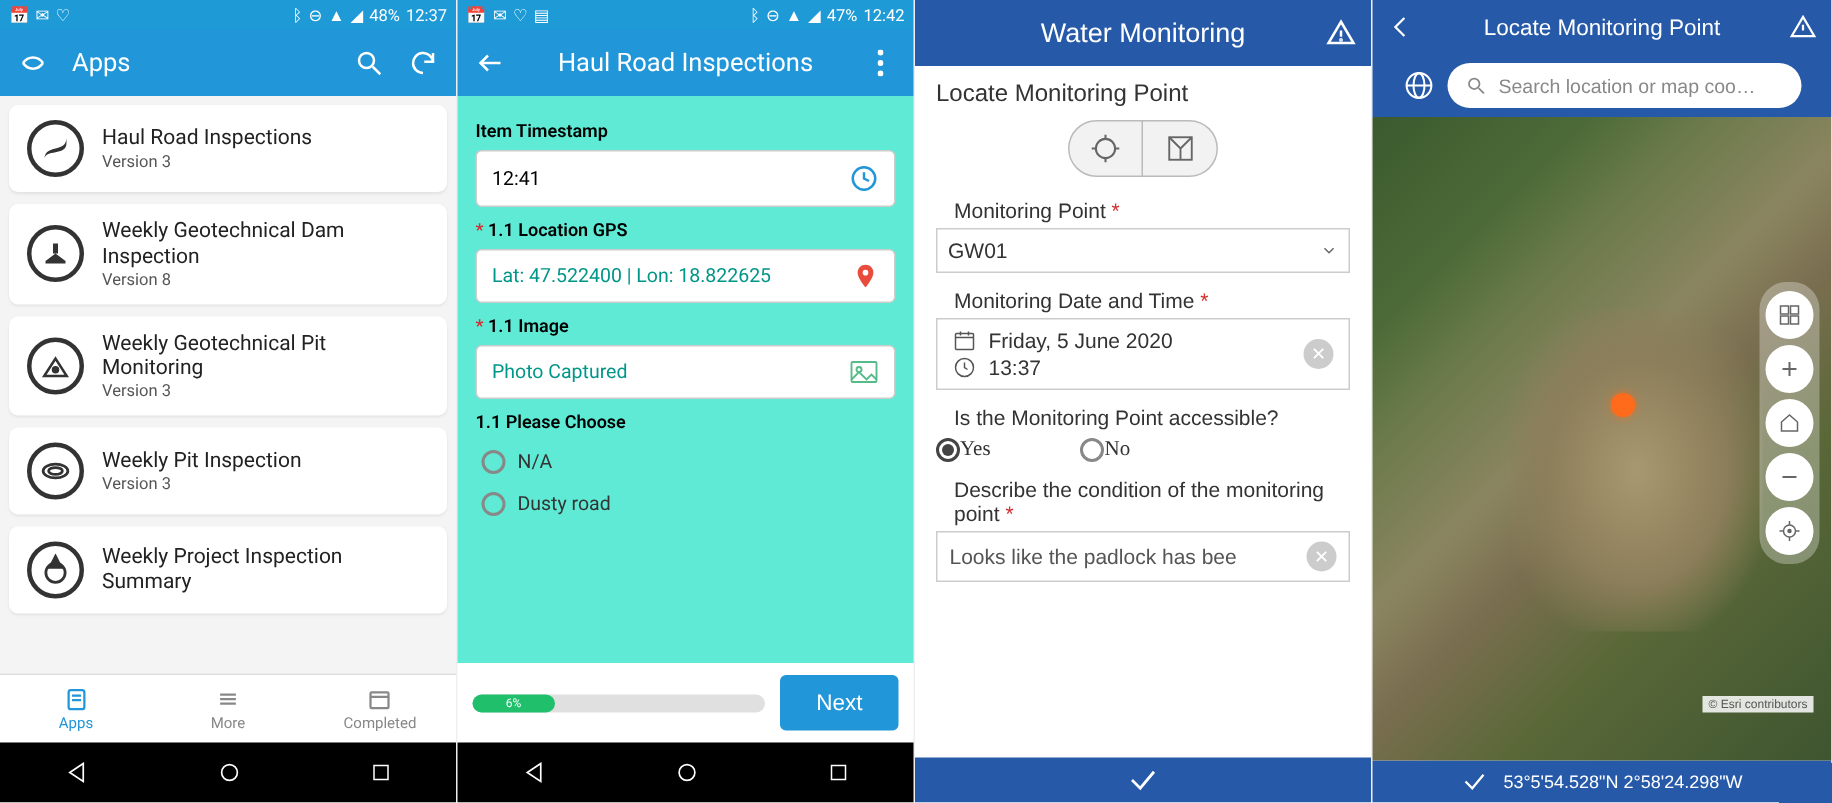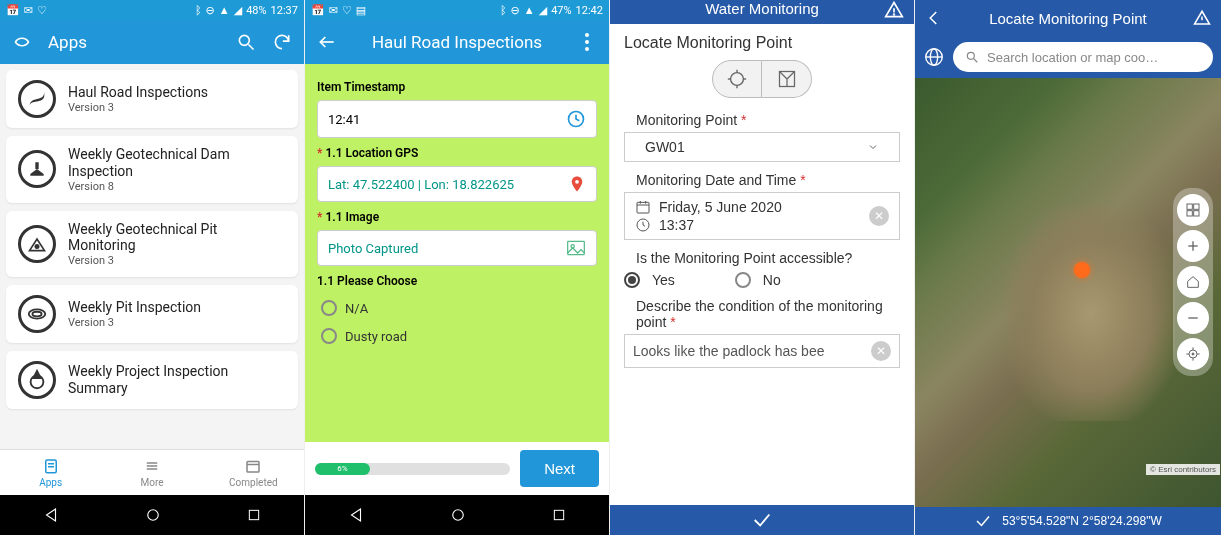--- a/index.html
+++ b/index.html
@@ -94,21 +94,21 @@
   .navbar {
     background: #000;
     height: 40px;
     display: flex;
     justify-content: space-around;
     align-items: center;
   }
   
   .form-body {
     flex: 1;
-    background: #bef264;
+    background: #5eead4;
     padding: 8px 12px;
     overflow: hidden;
     font-size: 13px;
   }
   .form-label { font-weight: 600; font-size: 12px; margin: 8px 0 6px; }
   .form-label .req, .form3-label .req { color: #d32f2f; }
   .form-field {
     border: 1px solid #ccc;
     border-radius: 4px;
     padding: 8px 10px;
@@ -163,60 +163,60 @@
     height: 535px;
     display: flex;
     flex-direction: column;
     background: #fff;
     border-right: 1px solid #eee;
     font-family: "Segoe UI", sans-serif;
   }
   .s3-appbar {
     background: #265aa8;
     color: #fff;
-    height: 24px;
-    display: flex;
-    align-items: flex-start;
+    height: 44px;
+    display: flex;
+    align-items: center;
     justify-content: center;
-    font-size: 15px;
+    font-size: 18px;
     position: relative;
   }
   .s3-appbar .warn { position: absolute; right: 10px; }
   .s3-body { flex:1; padding: 10px 14px; font-size: 14px; color: #333; overflow: hidden; }
   .s3-heading { font-size: 16px; margin-bottom: 8px; }
   .locator-btns {
     display: flex; justify-content: center; gap: 0; margin-bottom: 14px;
   }
   .seg-btn {
     width: 50px; height: 38px;
     border: 1px solid #bbb;
     background: #f2f2f2;
     display: flex; align-items: center; justify-content: center;
   }
   .seg-btn:first-child { border-radius: 19px 0 0 19px; }
   .seg-btn:last-child { border-radius: 0 19px 19px 0; border-left: none; }
   .form3-label { font-size: 14px; margin: 10px 12px 4px; }
   .form3-select {
-    border: 1px solid #ccc; padding: 6px 20px; font-size: 14px;
+    border: 1px solid #ccc; padding: 6px 7px; font-size: 14px;
     display: flex; justify-content: space-between; align-items: center;
   }
   .dtfield {
     border: 1px solid #ccc; padding: 6px 10px;
     display: flex; align-items: center; gap: 20px; font-size: 14px;
     position: relative;
   }
   .dtcol { display: flex; flex-direction: column; gap: 2px; flex:1; }
   .dtrow { display: flex; align-items: center; gap: 8px; }
   .clear-x {
     width: 20px; height: 20px; border-radius: 50%; background: #ccc;
     color: #fff; display: flex; align-items: center; justify-content: center;
     font-size: 12px; flex-shrink: 0;
   }
   .yn-row { display: flex; gap: 60px; margin: 6px 0 10px; align-items: center; }
-  .yn-opt { display: flex; align-items: flex-end; gap: 12px; }
+  .yn-opt { display: flex; align-items: flex-end; gap: 0; font-family: Liberation Serif, serif; }
   .rdot { width: 16px; height: 16px; border: 2px solid #888; border-radius: 50%; position: relative; }
   .rdot.sel { border-color: #444; }
   .rdot.sel::after { content:""; position:absolute; inset:2px; background:#444; border-radius:50%; }
   .s3-textarea {
     border: 1px solid #ccc; padding: 6px 8px; font-size: 14px; color: #555;
     display: flex; align-items: center; justify-content: space-between;
   }
   .s3-footer {
     background: #265aa8;
     height: 30px;
@@ -240,21 +240,21 @@
     height: 36px;
     display: flex;
     align-items: center;
     padding: 0 10px;
     gap: 10px;
     font-size: 15px;
   }
   .s4-appbar .title4 { flex: 1; text-align: center; }
   .search-row {
     background: #265aa8;
-    padding: 6px 8px;
+    padding: 6px 20px;
     display: flex;
     align-items: center;
     gap: 8px;
     text-align: center;
   }
   .globe-icon { color: #fff; }
   .search-pill {
     flex: 1;
     background: #fff;
     border-radius: 16px;
@@ -296,21 +296,21 @@
   }
   .map-tool {
     width: 32px; height: 32px;
     background: #fff;
     border-radius: 50%;
     display: flex; align-items: center; justify-content: center;
     color: #666;
   }
   .map-attrib {
     position: absolute;
-    right: 1px; bottom: 32px;
+    right: 12px; bottom: 32px;
     background: rgba(255,255,255,0.85);
     font-size: 8px;
     padding: 1px 4px;
     color: #555;
   }
   .s4-footer {
     background: #265aa8;
     color: #fff;
     height: 28px;
     display: flex;

